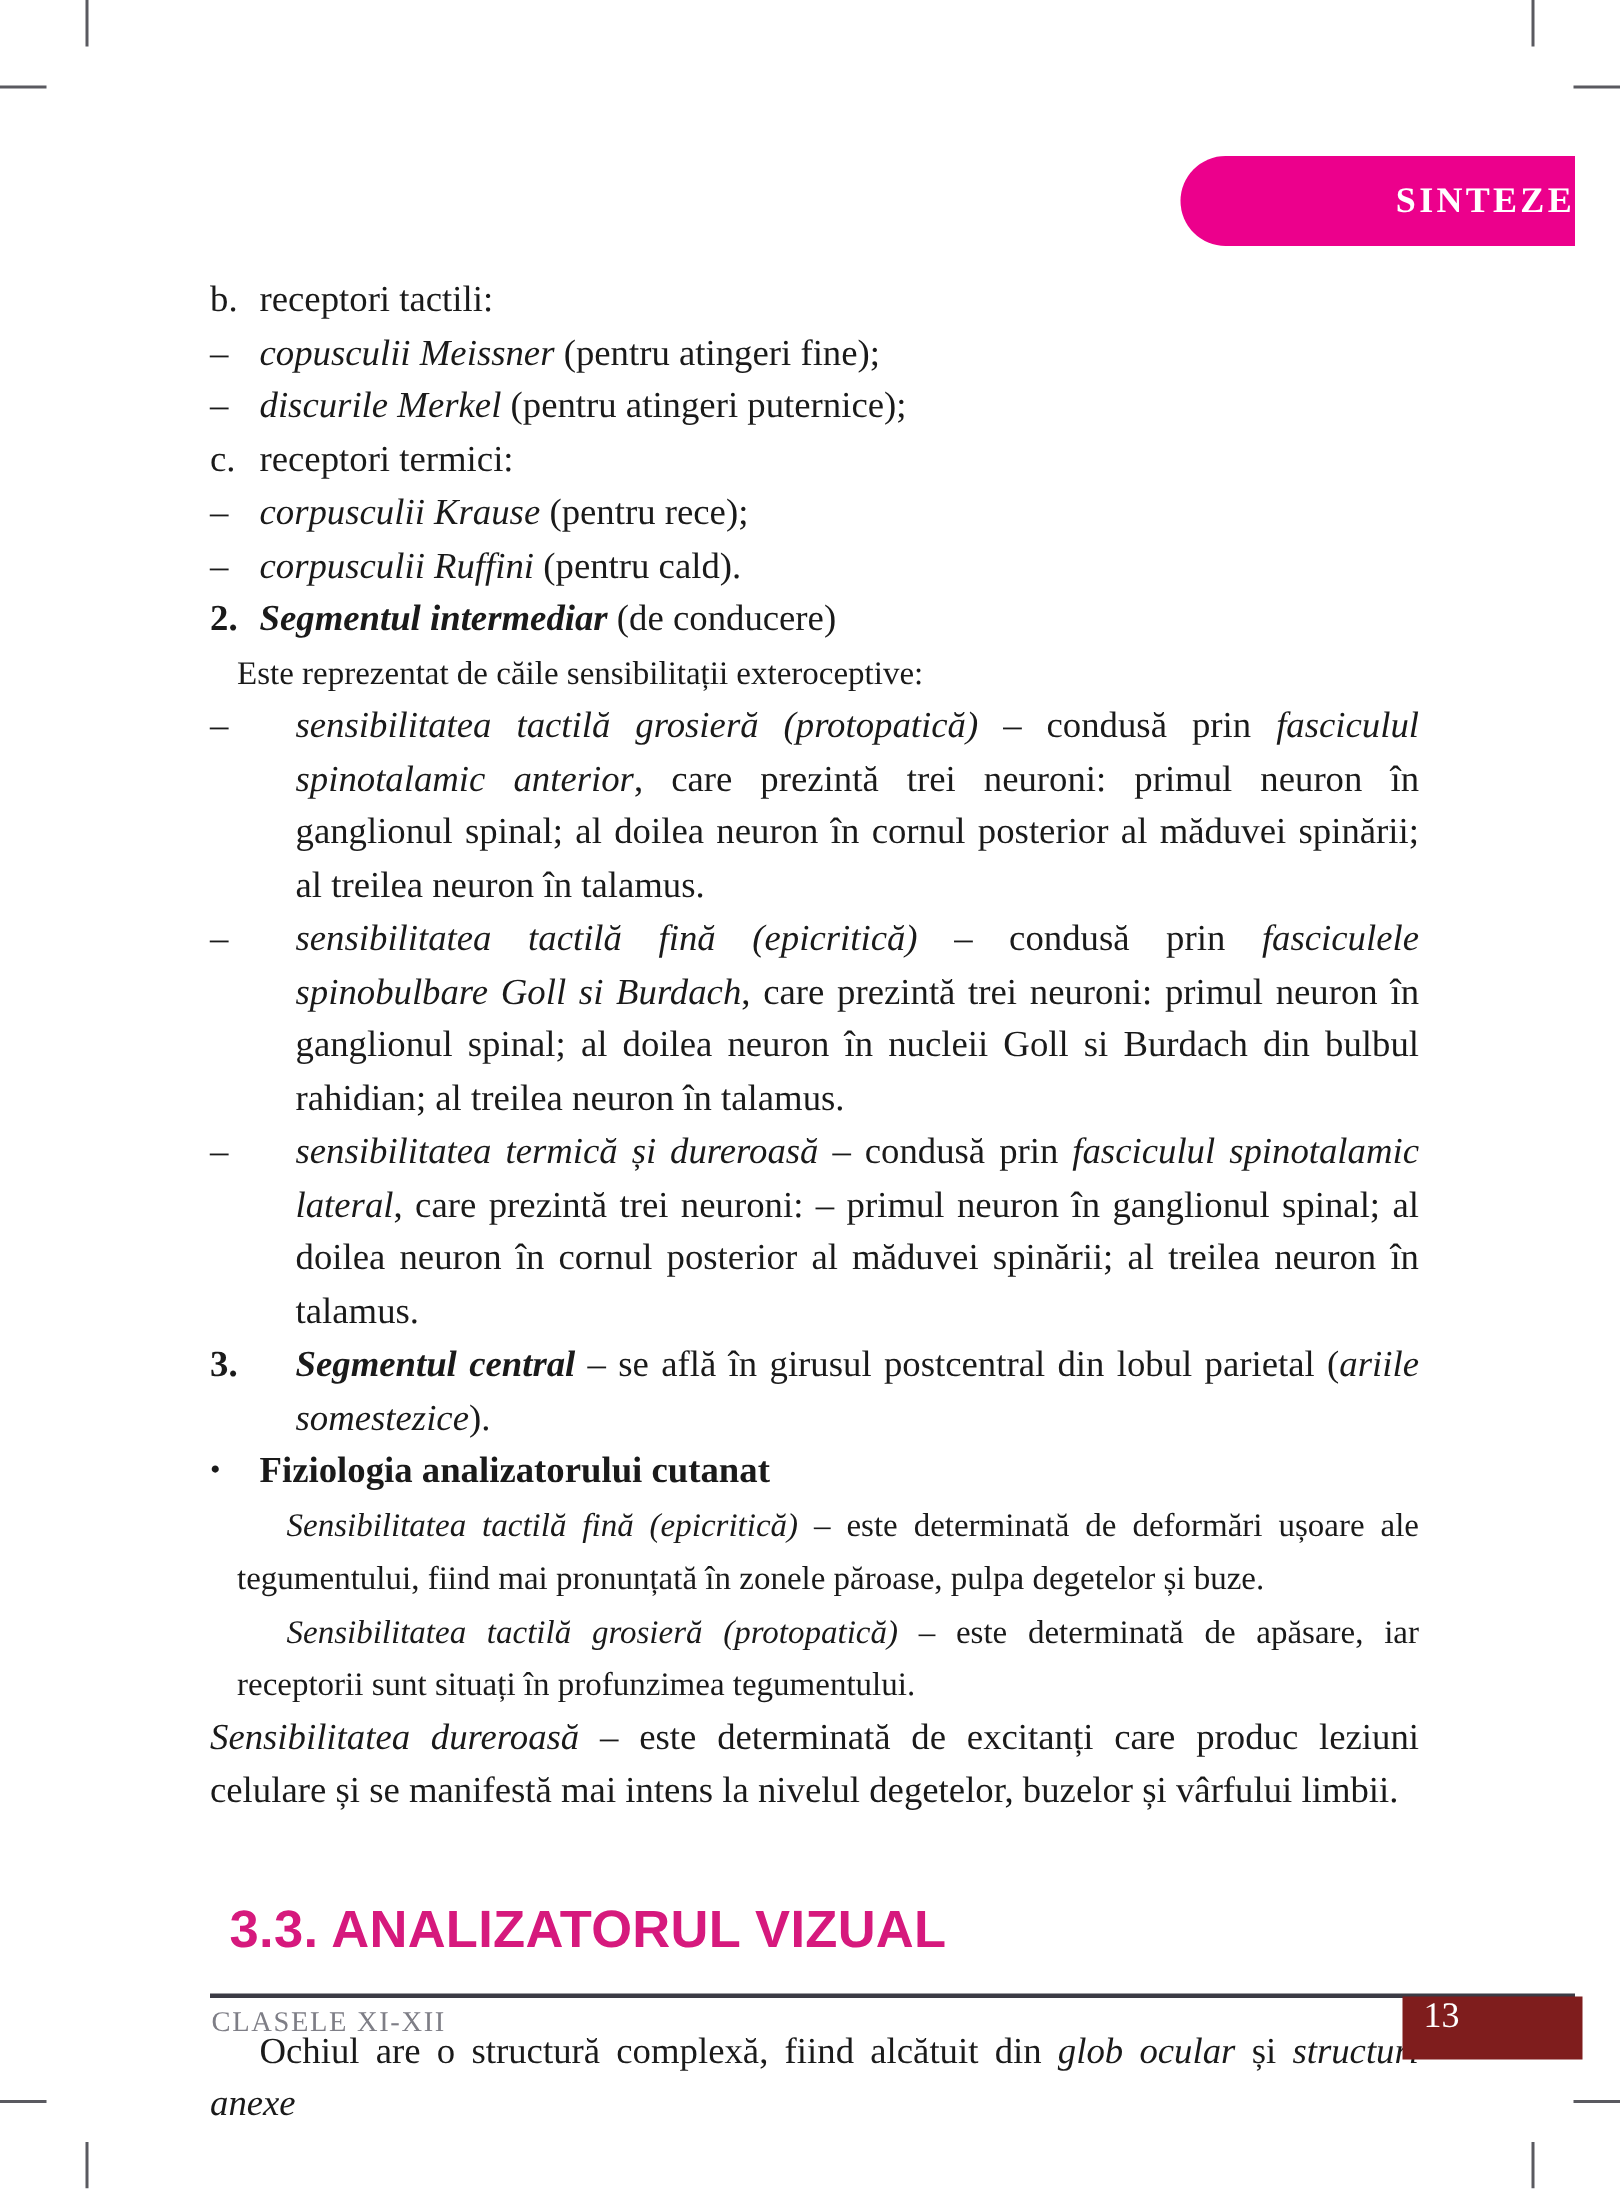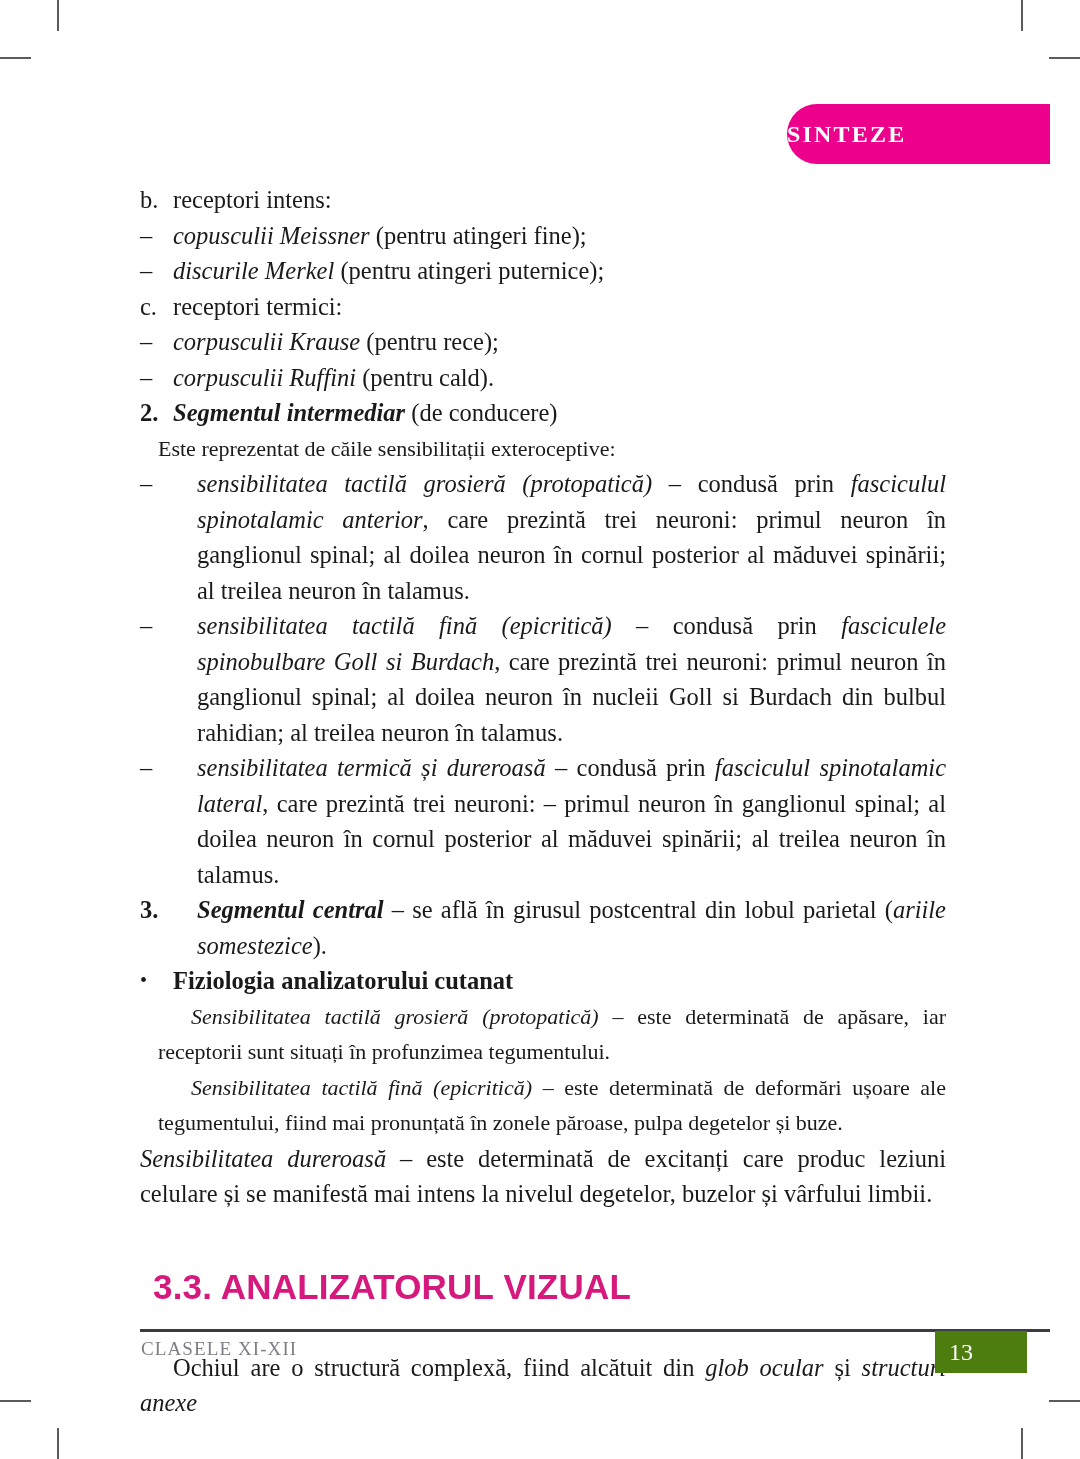--- a/index.html
+++ b/index.html
@@ -40,21 +40,21 @@
     top: 104px;
     width: 263px;
     height: 60px;
     background: #EC008C;
     border-top-left-radius: 30px;
     border-bottom-left-radius: 30px;
     border-top-right-radius: 0;
     border-bottom-right-radius: 0;
     display: flex;
     align-items: center;
-    justify-content: flex-start;
+    justify-content: flex-end;
   }
   .header-badge-label {
     color: #ffffff;
     font-family: "Liberation Serif", "DejaVu Serif", serif;
     font-weight: bold;
     font-size: 24px;
     letter-spacing: 2.2px;
   }
 
   
@@ -148,25 +148,25 @@
     top: 1338px;
     font-family: "Liberation Serif", "DejaVu Serif", serif;
     font-size: 19px;
     letter-spacing: 1.1px;
     color: #7e7e86;
   }
   .page-badge {
     position: absolute;
     left: 935px;
     top: 1331px;
-    width: 92px;
+    width: 120px;
     height: 42px;
-    background: #4d7c0f;
-    display: flex;
-    align-items: center;
+    background: #7f1d1d;
+    display: flex;
+    align-items: flex-start;
   }
   .page-badge-number {
     color: #ffffff;
     font-family: "Liberation Serif", "DejaVu Serif", serif;
     font-size: 24px;
     padding-left: 14px;
   }
 </style>
 </head>
 <body>
@@ -181,21 +181,21 @@
 <div class="crop-mark crop-h cm-br-h"></div>
 
 <div class="header-badge">
   <span class="header-badge-label">SINTEZE</span>
 </div>
 
 <div class="content">
 
   <div class="row">
     <span class="row-marker">b.</span>
-    <span class="row-body">receptori intens:</span>
+    <span class="row-body">receptori tactili:</span>
   </div>
 
   <div class="row">
     <span class="row-marker">–</span>
     <span class="row-body"><i>copusculii Meissner</i><span> (pentru atingeri fine);</span></span>
   </div>
 
   <div class="row">
     <span class="row-marker">–</span>
     <span class="row-body"><i>discurile Merkel</i><span> (pentru atingeri puternice);</span></span>
@@ -241,23 +241,23 @@
   <div class="hang">
     <span class="row-marker bd">3.</span>
     <span class="row-body"><b class="it">Segmentul central</b><span> – se află în girusul postcentral din lobul parietal (</span><i>ariile somestezice</i><span>).</span></span>
   </div>
 
   <div class="row">
     <span class="bullet-dot">•</span>
     <span class="row-body bd">Fiziologia analizatorului cutanat</span>
   </div>
 
+  <div class="sub indent-first"><i>Sensibilitatea tactilă fină (epicritică)</i><span> – este determinată de deformări ușoare ale tegumentului, fiind mai pronunțată în zonele păroase, pulpa degetelor și buze.</span></div>
+
   <div class="sub indent-first"><i>Sensibilitatea tactilă grosieră (protopatică)</i><span> – este determinată de apăsare, iar receptorii sunt situați în profunzimea tegumentului.</span></div>
-
-  <div class="sub indent-first"><i>Sensibilitatea tactilă fină (epicritică)</i><span> – este determinată de deformări ușoare ale tegumentului, fiind mai pronunțată în zonele păroase, pulpa degetelor și buze.</span></div>
 
 
   <div class="para"><i>Sensibilitatea dureroasă</i><span> – este determinată de excitanți care produc leziuni celulare și se manifestă mai intens la nivelul degetelor, buzelor și vârfului limbii.</span></div>
 
   <div style="height:42px"></div>
   <h2 class="section-heading">3.3. ANALIZATORUL VIZUAL</h2>
   <div style="height:30px"></div>
 
   <div class="para indent"><span>Ochiul are o structură complexă, fiind alcătuit din </span><i>glob ocular</i><span> și </span><i>structuri anexe</i></div>
 

